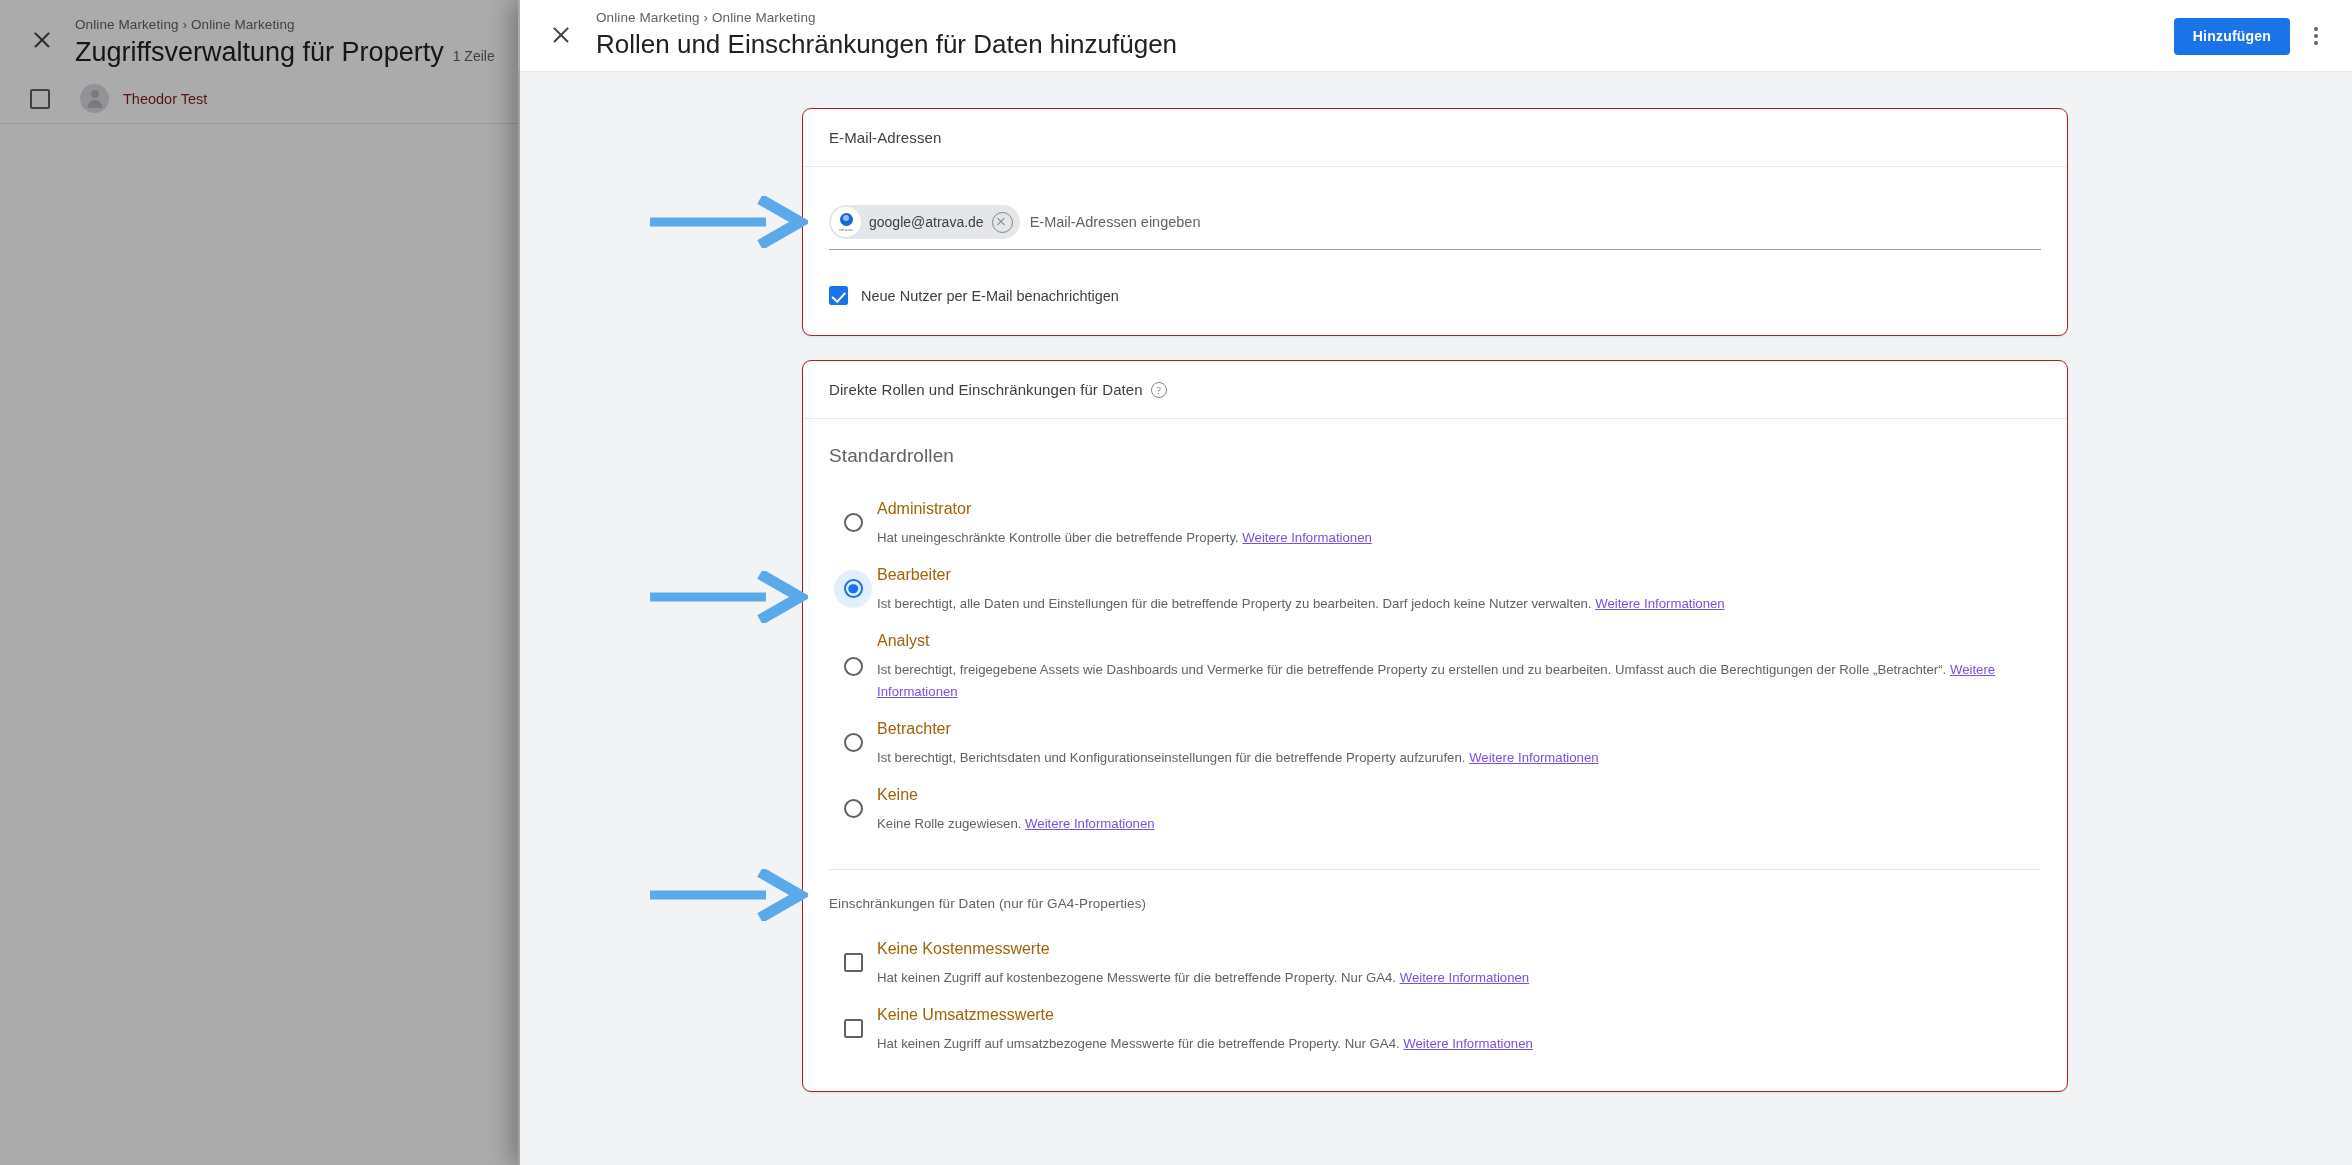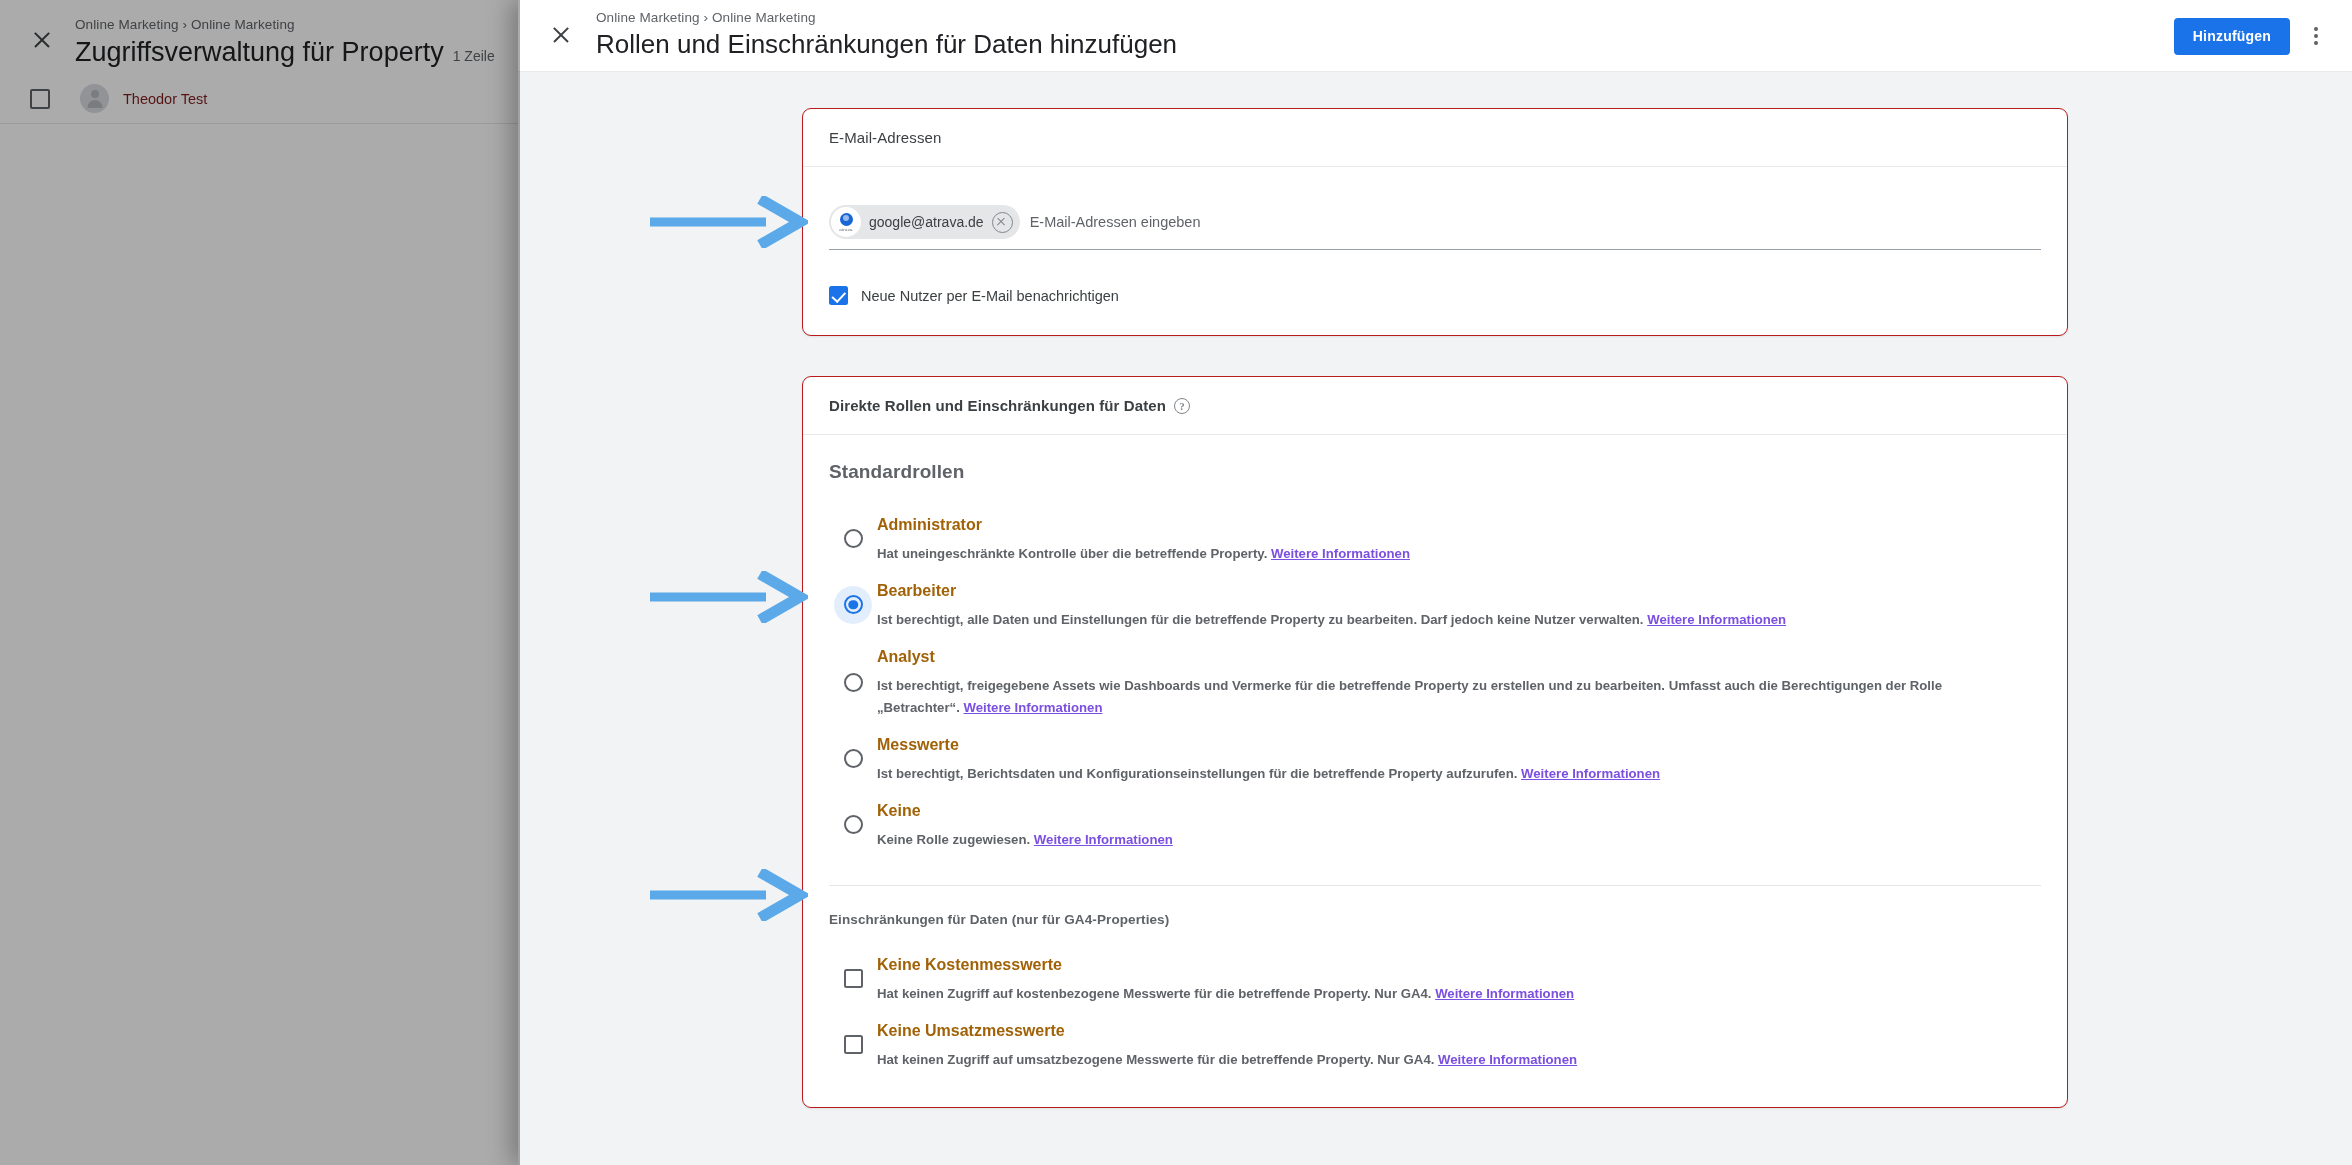--- a/index.html
+++ b/index.html
@@ -243,21 +243,21 @@
   .card {
     position: absolute;
     left: 284px;
     width: 1266px;
     background: #ffffff;
     border: 1px solid #b91c1c;
     border-radius: 9px;
     box-shadow: 0 1px 2px rgba(60,64,67,0.09);
   }
   #card-email { top: 36px; }
-  #card-roles { top: 304px; font-weight: bold; }
+  #card-roles { top: 288px; }
 
   .card-head {
     height: 58px;
     display: flex;
     align-items: center;
     padding: 0 26px;
     border-bottom: 1px solid #e8eaed;
     gap: 8px;
   }
   .card-head-title {
@@ -625,21 +625,21 @@
                   <a class="more">Weitere Informationen</a>
                 </div>
               </div>
             </div>
 
             <div class="opt">
               <div class="radio-wrap">
                 <span class="radio"></span>
               </div>
               <div class="opt-texts">
-                <div class="opt-title">Messwerte</div>
+                <div class="opt-title">Betrachter</div>
                 <div class="opt-desc">
                   <span>Ist berechtigt, Berichtsdaten und Konfigurationseinstellungen für die betreffende Property aufzurufen.</span>
                   <a class="more">Weitere Informationen</a>
                 </div>
               </div>
             </div>
 
             <div class="opt">
               <div class="radio-wrap">
                 <span class="radio"></span>

